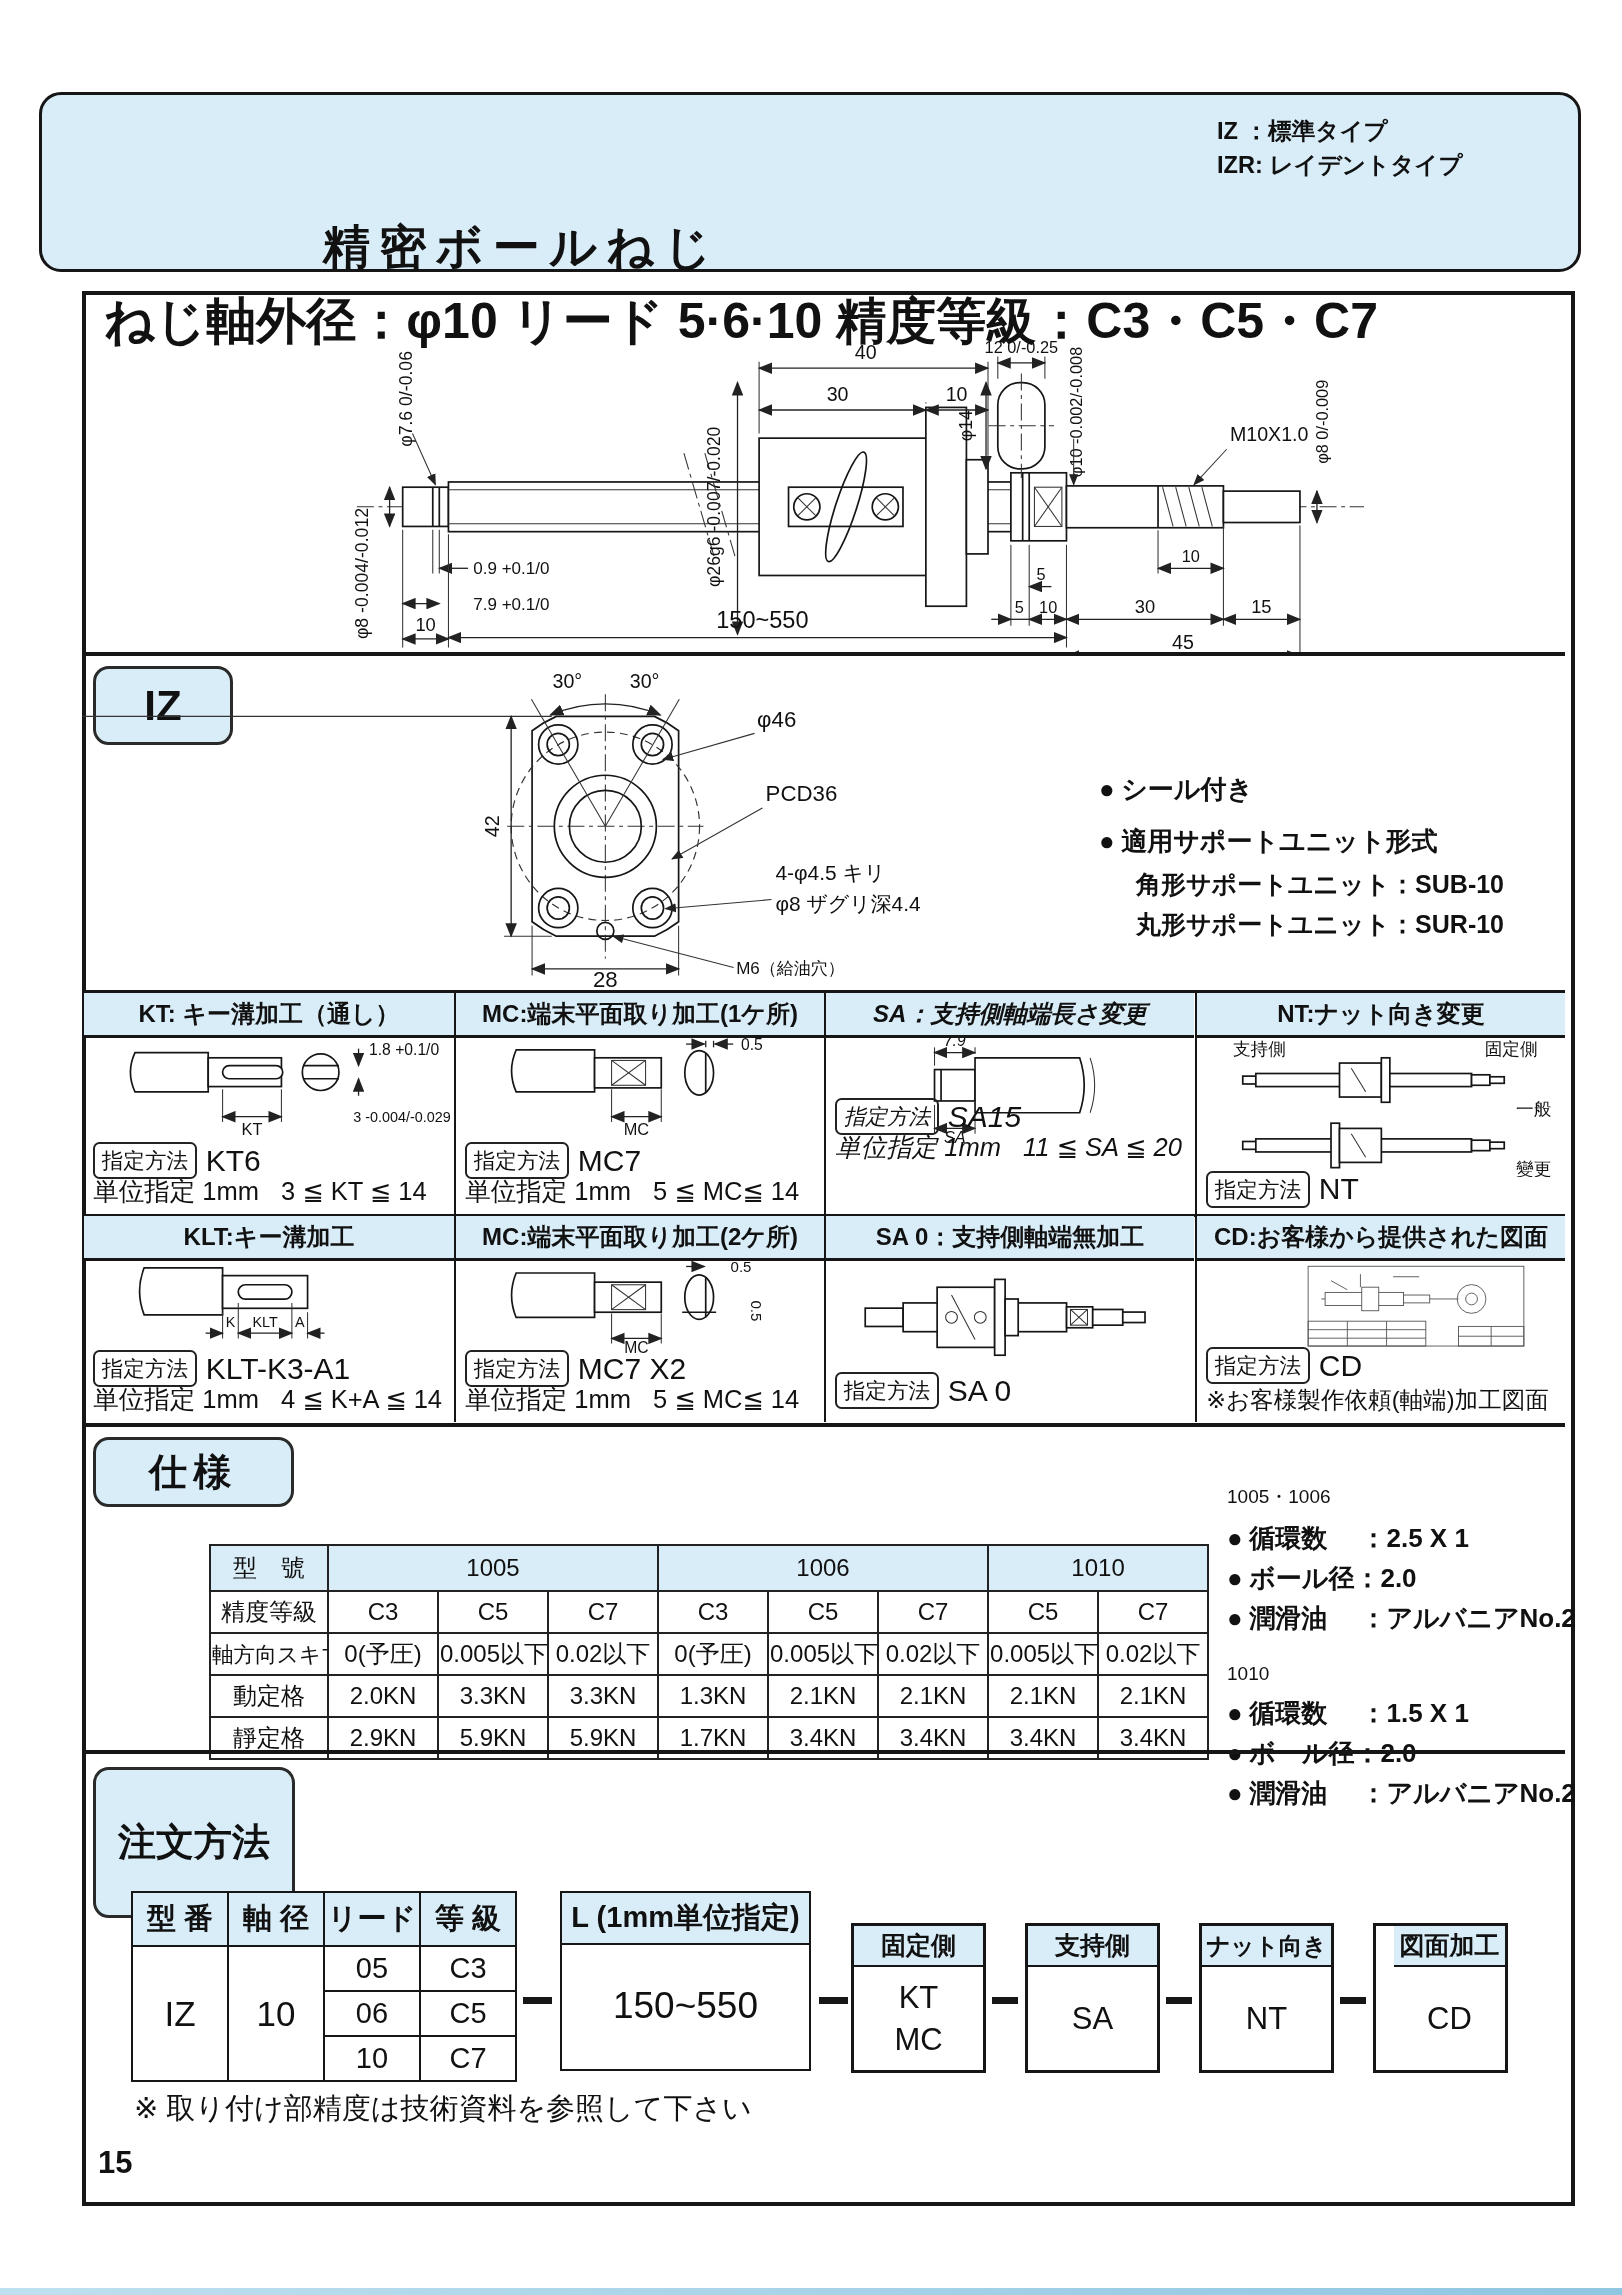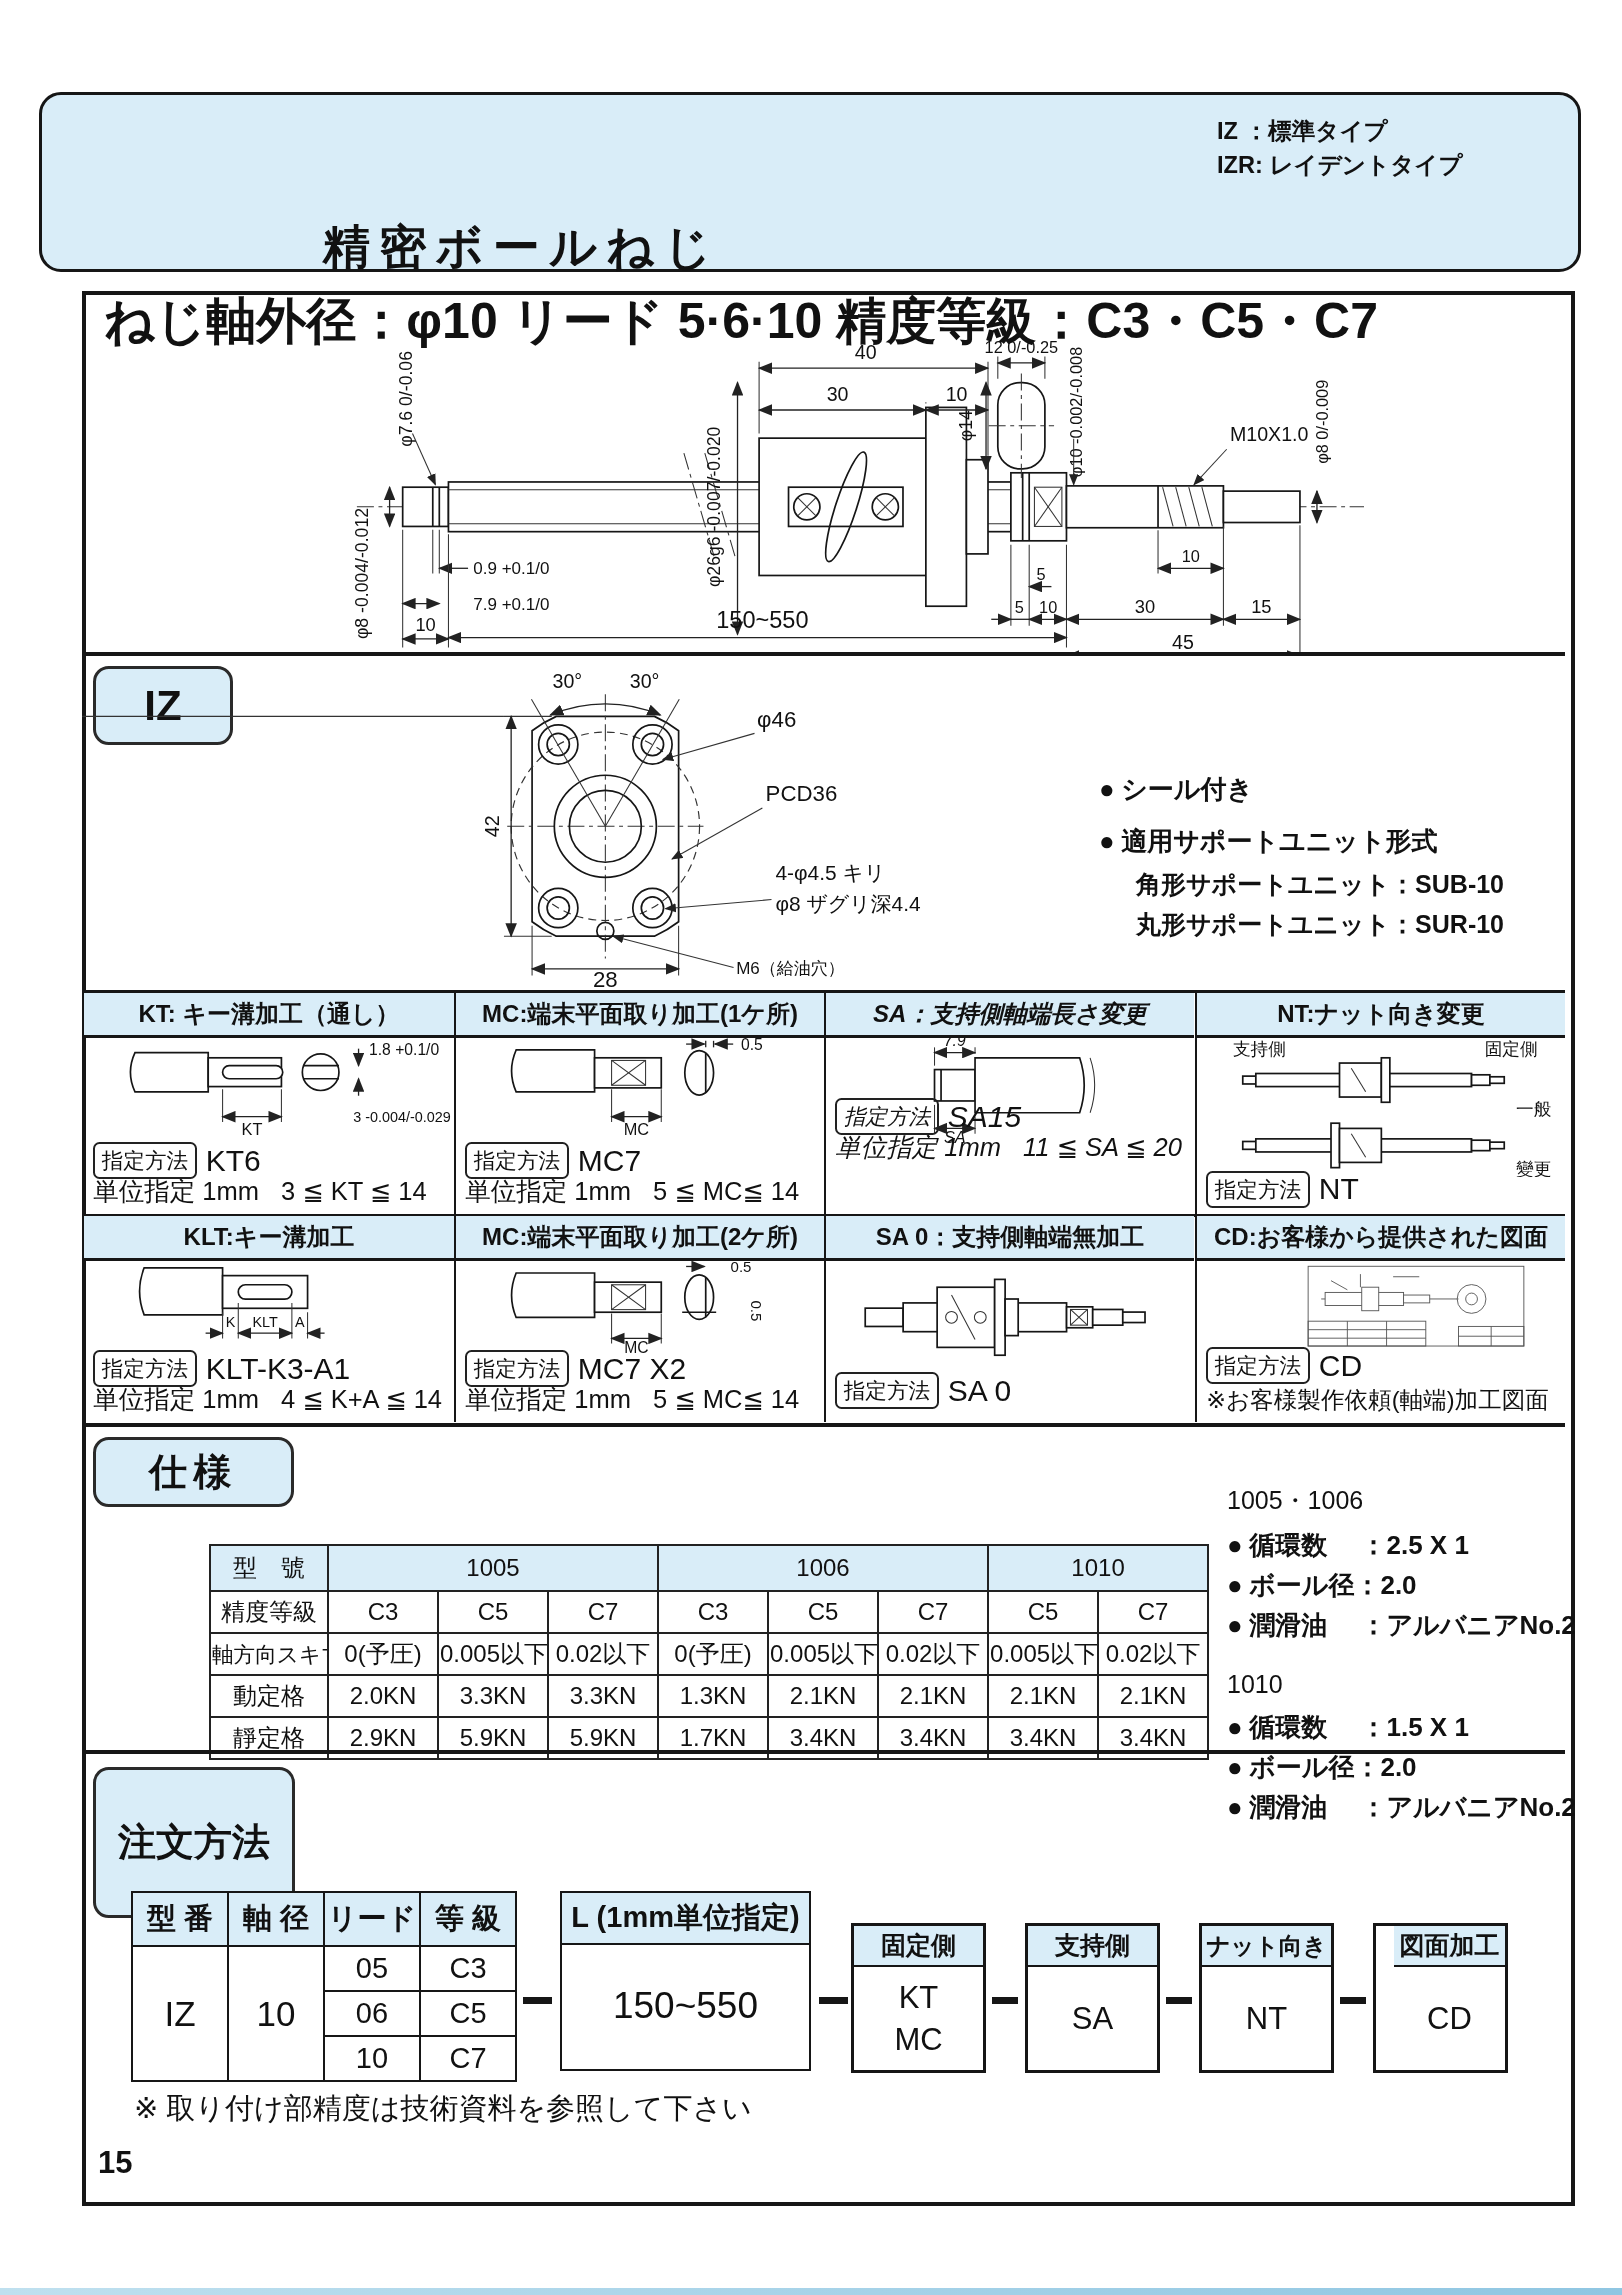--- a/index.html
+++ b/index.html
@@ -43,21 +43,21 @@
   .ordL .ob{display:flex;align-items:center;justify-content:center;font-size:37px;}
   .ord-box{border:3.3px solid #161616;}
   .ord-box .oh{height:39px;background:#d9edf8;border-bottom:2.6px solid #161616;display:flex;
                align-items:center;justify-content:center;font-size:25px;font-weight:bold;white-space:nowrap;}
   .ord-box .ob{display:flex;flex-direction:column;align-items:center;justify-content:center;
                font-size:31px;height:103px;line-height:42px;}
   .dash{background:#161616;height:6.5px;}
   
   .note-line{display:flex;align-items:baseline;font-size:26px;font-weight:bold;white-space:nowrap;}
   .note-line .blt{font-size:26px;margin-right:6.5px;}
-  .note-title{font-size:25px;}
+  .note-title{font-size:19px;}
   svg text{font-family:"Liberation Sans","DejaVu Sans",sans-serif;fill:#111;}
   .ln{stroke:#161616;stroke-width:2.6;fill:none;}
   .fw{stroke:#161616;stroke-width:2.6;fill:#fff;}
   .thin{stroke:#333;stroke-width:1.6;fill:none;}
   .cl{stroke:#333;stroke-width:1.6;stroke-dasharray:26 7 6 7;fill:none;}
   .dsh{stroke:#333;stroke-width:1.8;stroke-dasharray:12 8;fill:none;}
   .dim{stroke:#222;stroke-width:2;fill:none;}
 </style>
 </head>
 <body>

